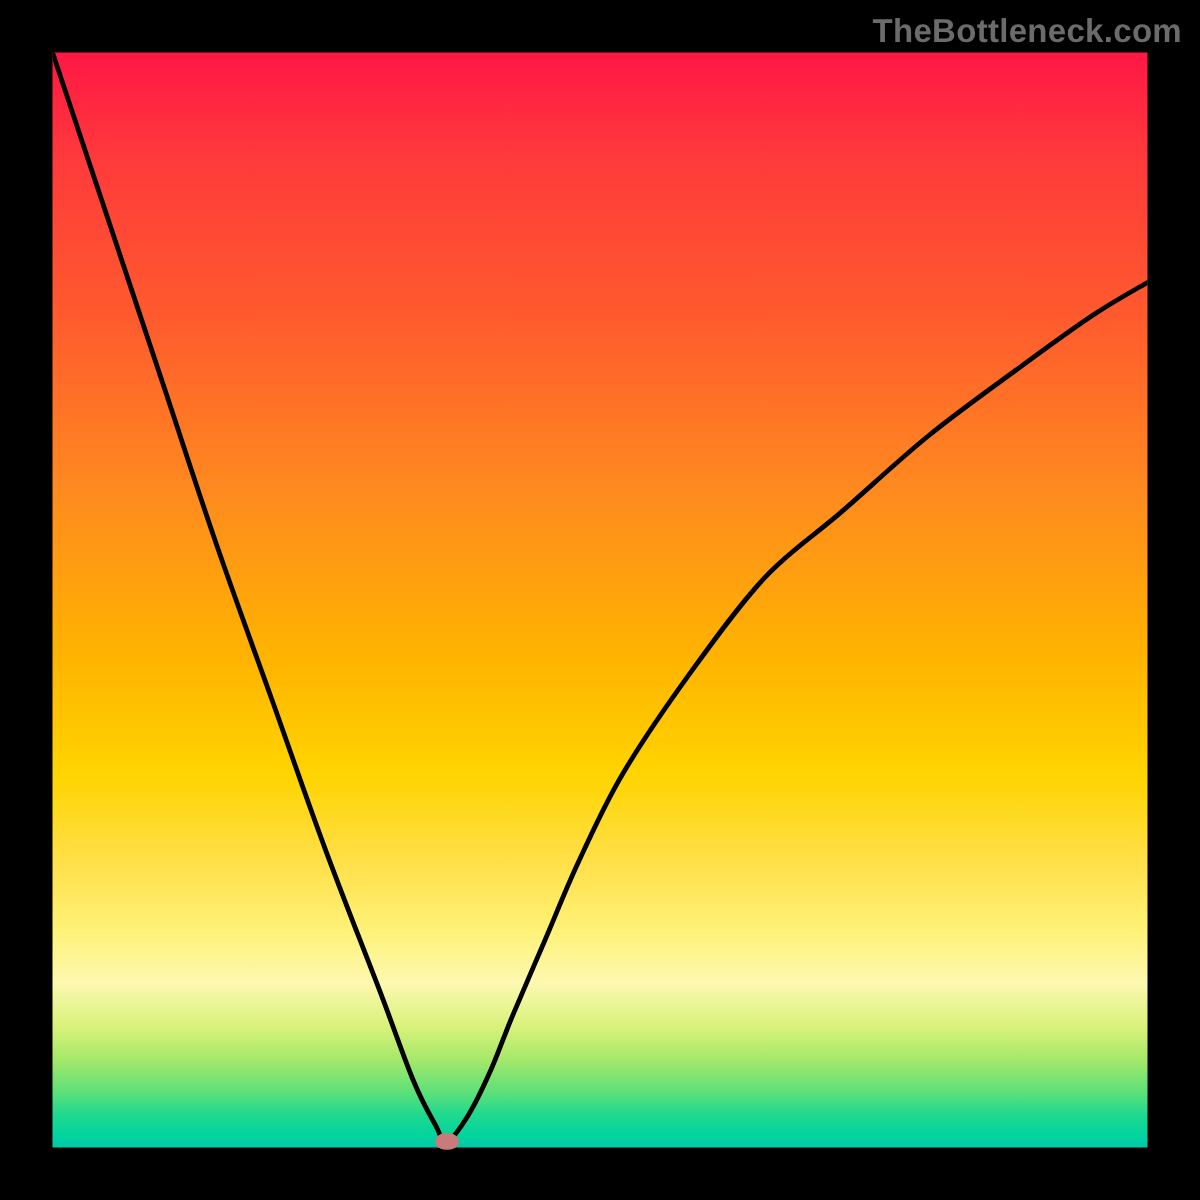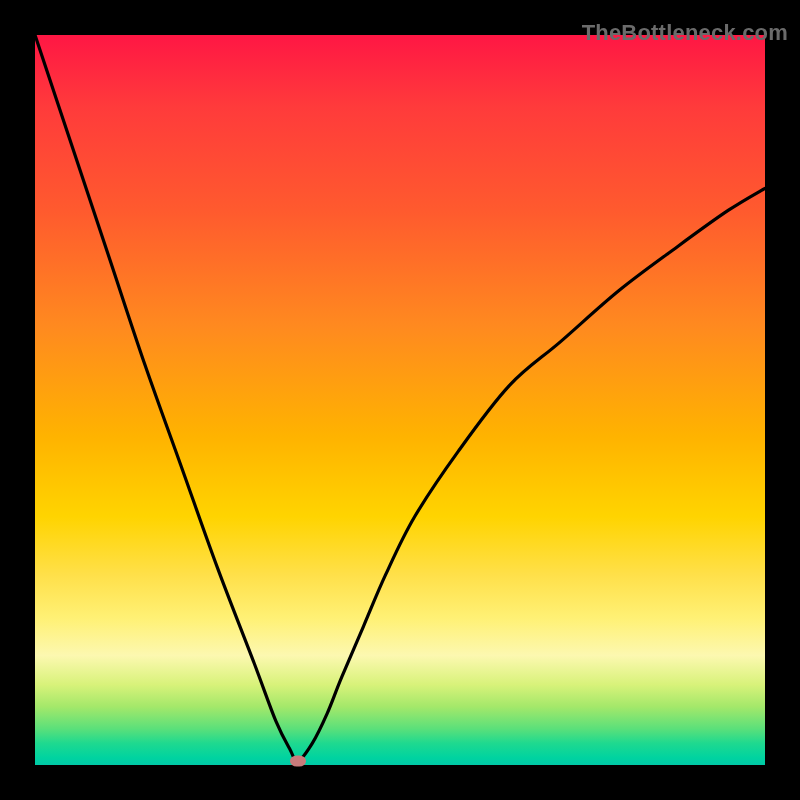--- a/index.html
+++ b/index.html
@@ -46,21 +46,20 @@
     );
   }
   .watermark {
     position: absolute;
     top: 8px;
     right: 12px;
     color: #6b6b6b;
     font-size: 22px;
     font-weight: bold;
     letter-spacing: 0.2px;
-    margin-top: 12px;
   }
   svg.curve {
     position: absolute;
     top: 0;
     left: 0;
   }
   .marker {
     position: absolute;
     width: 16px;
     height: 11px;

